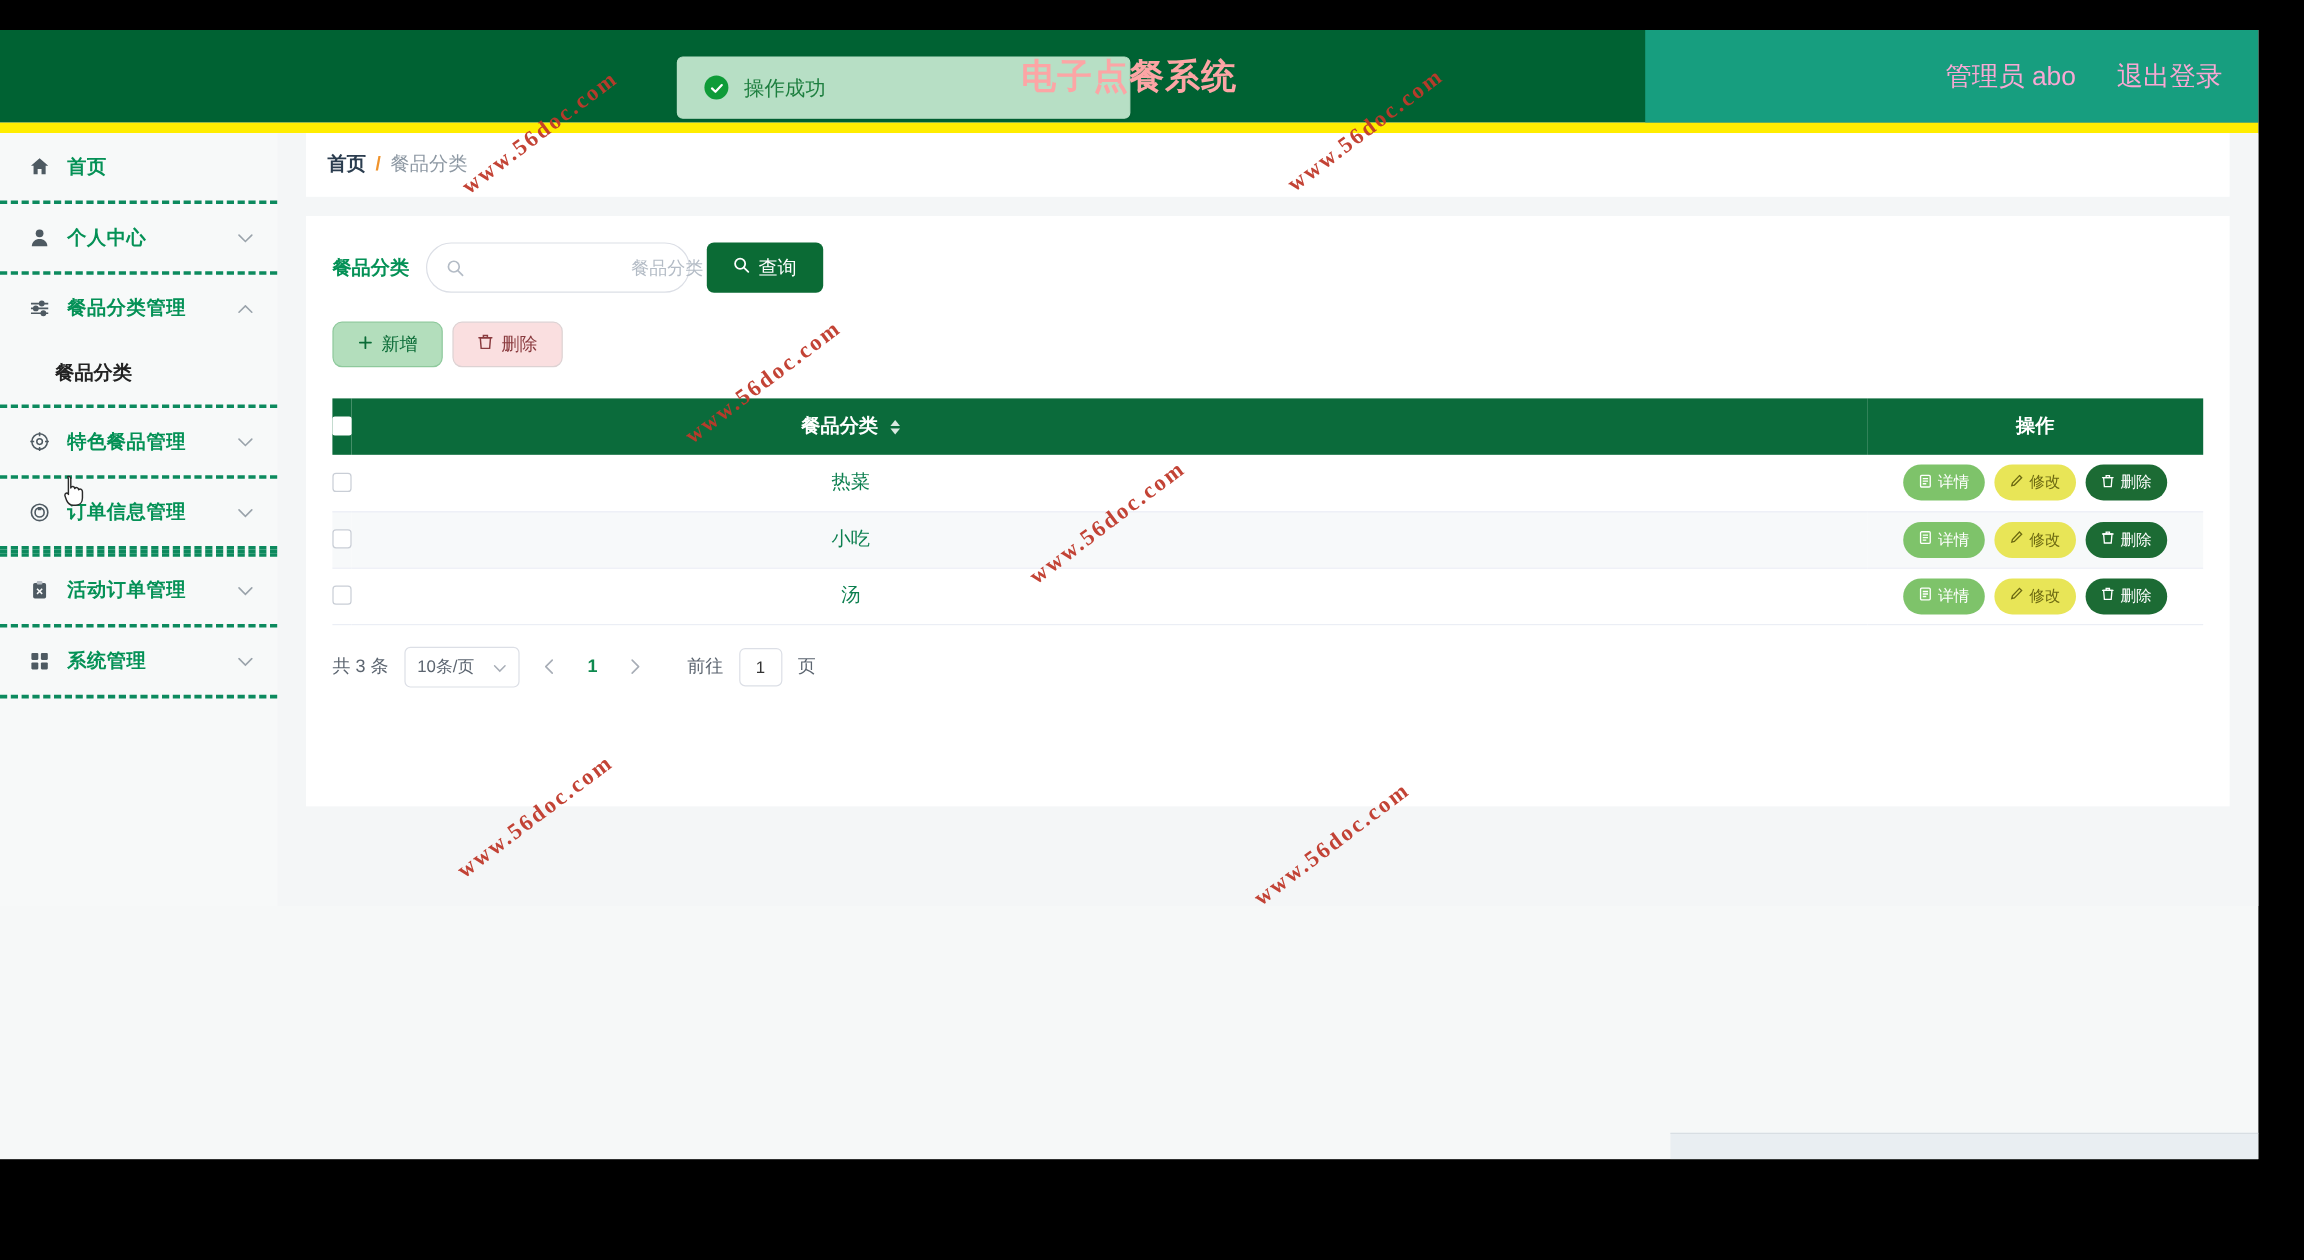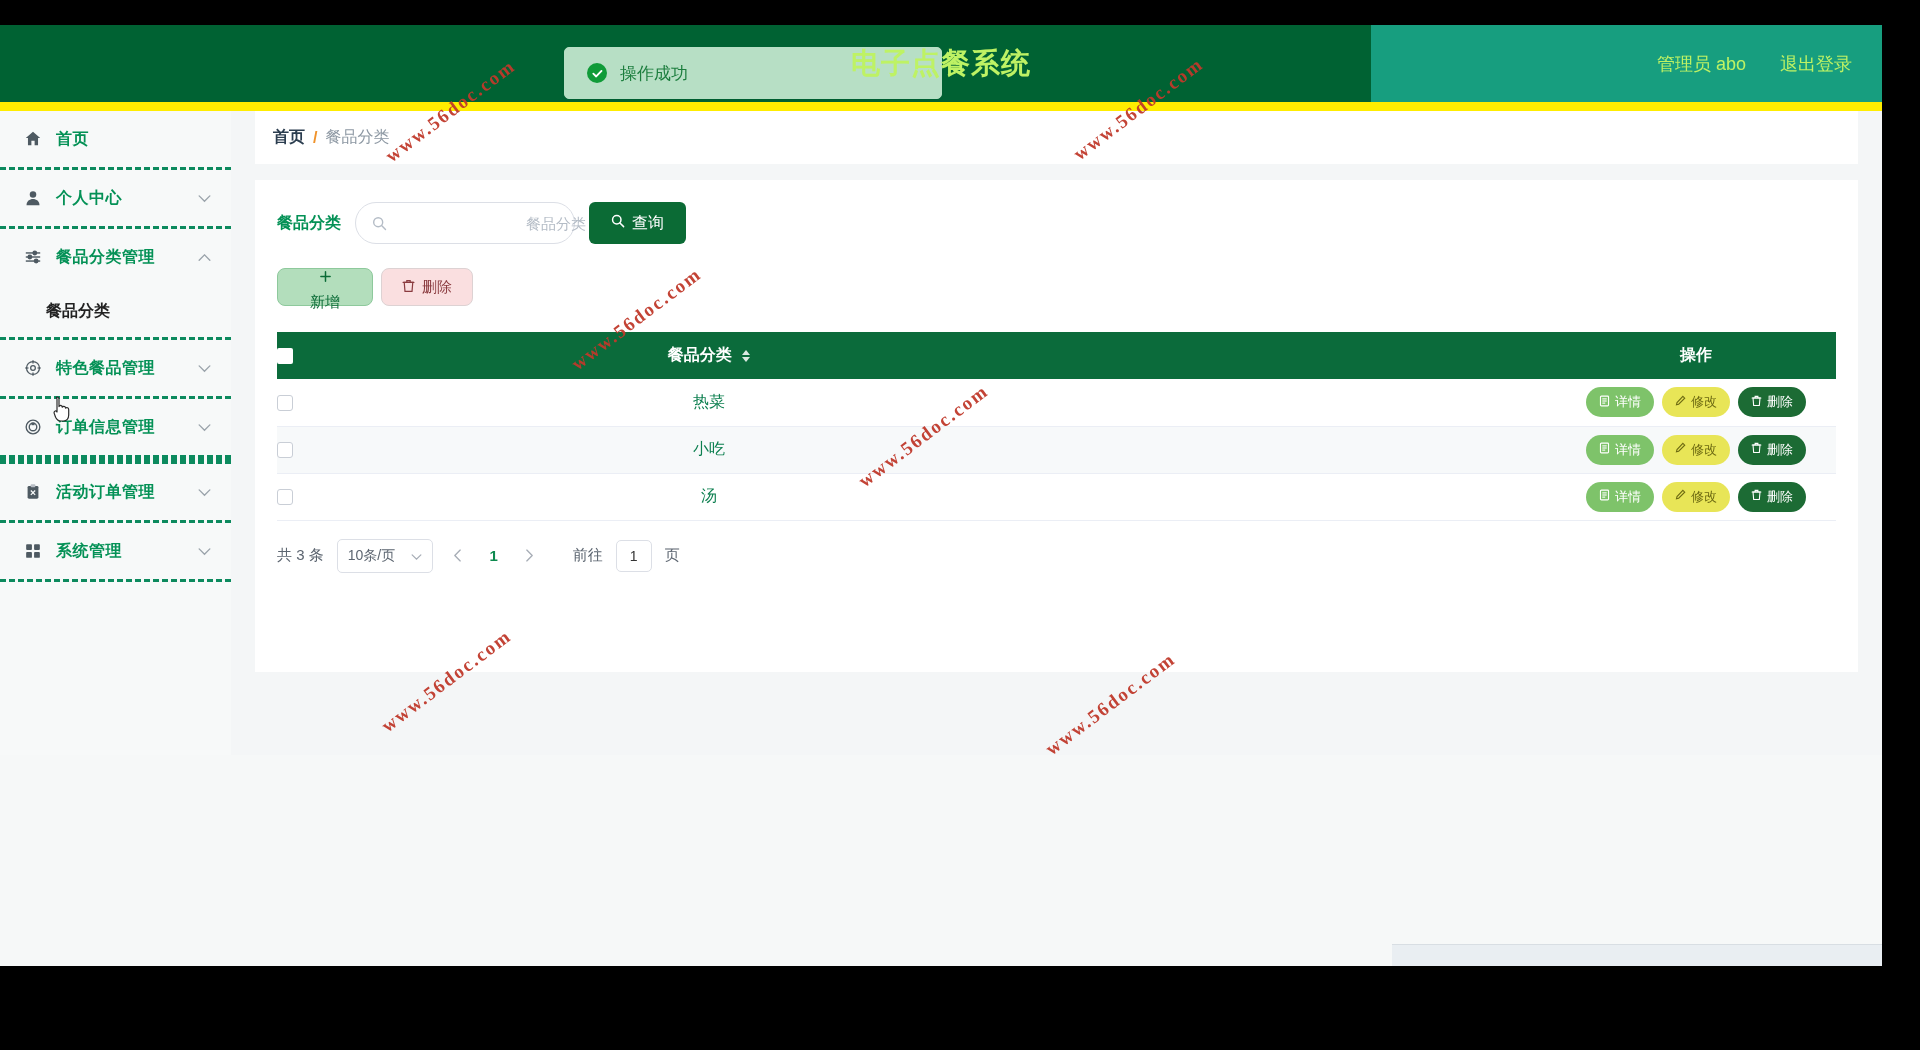--- a/index.html
+++ b/index.html
@@ -38,38 +38,38 @@
     background: #179e7f;
   }
   .app-title {
     position: absolute;
     left: 50%;
     transform: translateX(-50%);
     top: 50%;
     margin-top: -20px;
     font-size: 29px;
     font-weight: bold;
-    color: #bef264;
+    color: #fca5a5;
     letter-spacing: 1px;
     white-space: nowrap;
     z-index: 3;
   }
   .header-user {
     position: absolute;
     right: 30px;
     top: 50%;
     transform: translateY(-50%);
     display: flex;
     align-items: center;
     gap: 34px;
     z-index: 4;
   }
   .header-user span {
-    color: #bef264;
-    font-size: 18px;
+    color: #f9a8d4;
+    font-size: 22px;
     white-space: nowrap;
   }
   .logout-link { cursor: pointer; }
 
   
   .toast {
     position: absolute;
     left: 50%;
     transform: translateX(-50%);
     top: 22px;
@@ -253,28 +253,28 @@
     display: flex;
     align-items: center;
     gap: 7px;
     cursor: pointer;
     font-family: inherit;
   }
 
   .action-row { display: flex; gap: 8px; margin-bottom: 26px; }
   .btn-add {
     height: 38px;
-    padding: 0 32px;
+    padding: 0 20px;
     background: #b3debc;
     border: 1px solid #8ec99c;
     border-radius: 8px;
     color: #0a6b36;
     font-size: 15px;
     display: flex; align-items: center; gap: 7px;
-    cursor: pointer; font-family: inherit; flex-direction: column;
+    cursor: pointer; font-family: inherit;
   }
   .btn-del-top {
     height: 38px;
     padding: 0 20px;
     background: #fadfe0;
     border: 1px solid #ddd2d3;
     border-radius: 8px;
     color: #8a3b3f;
     font-size: 15px;
     display: flex; align-items: center; gap: 7px;

